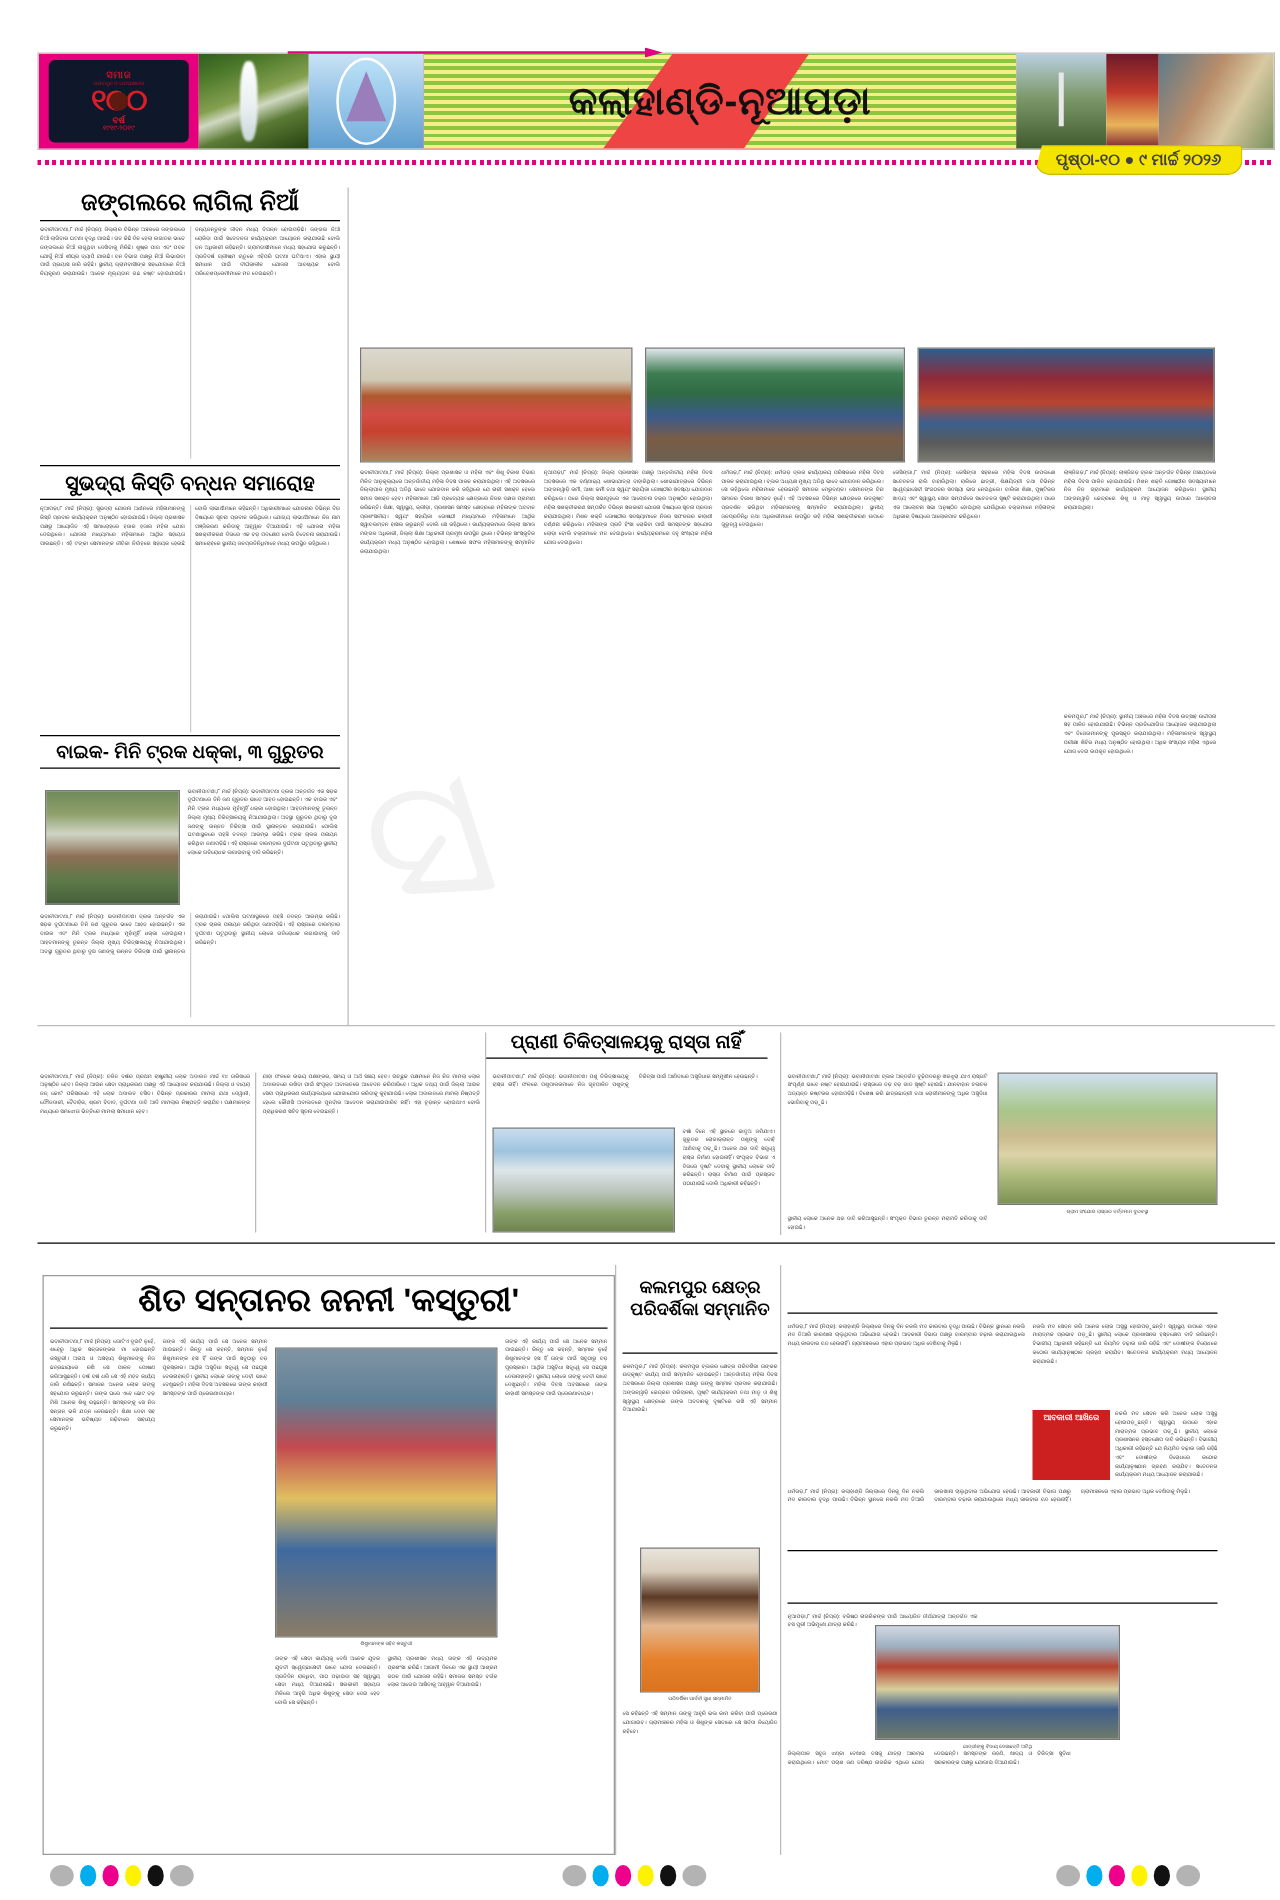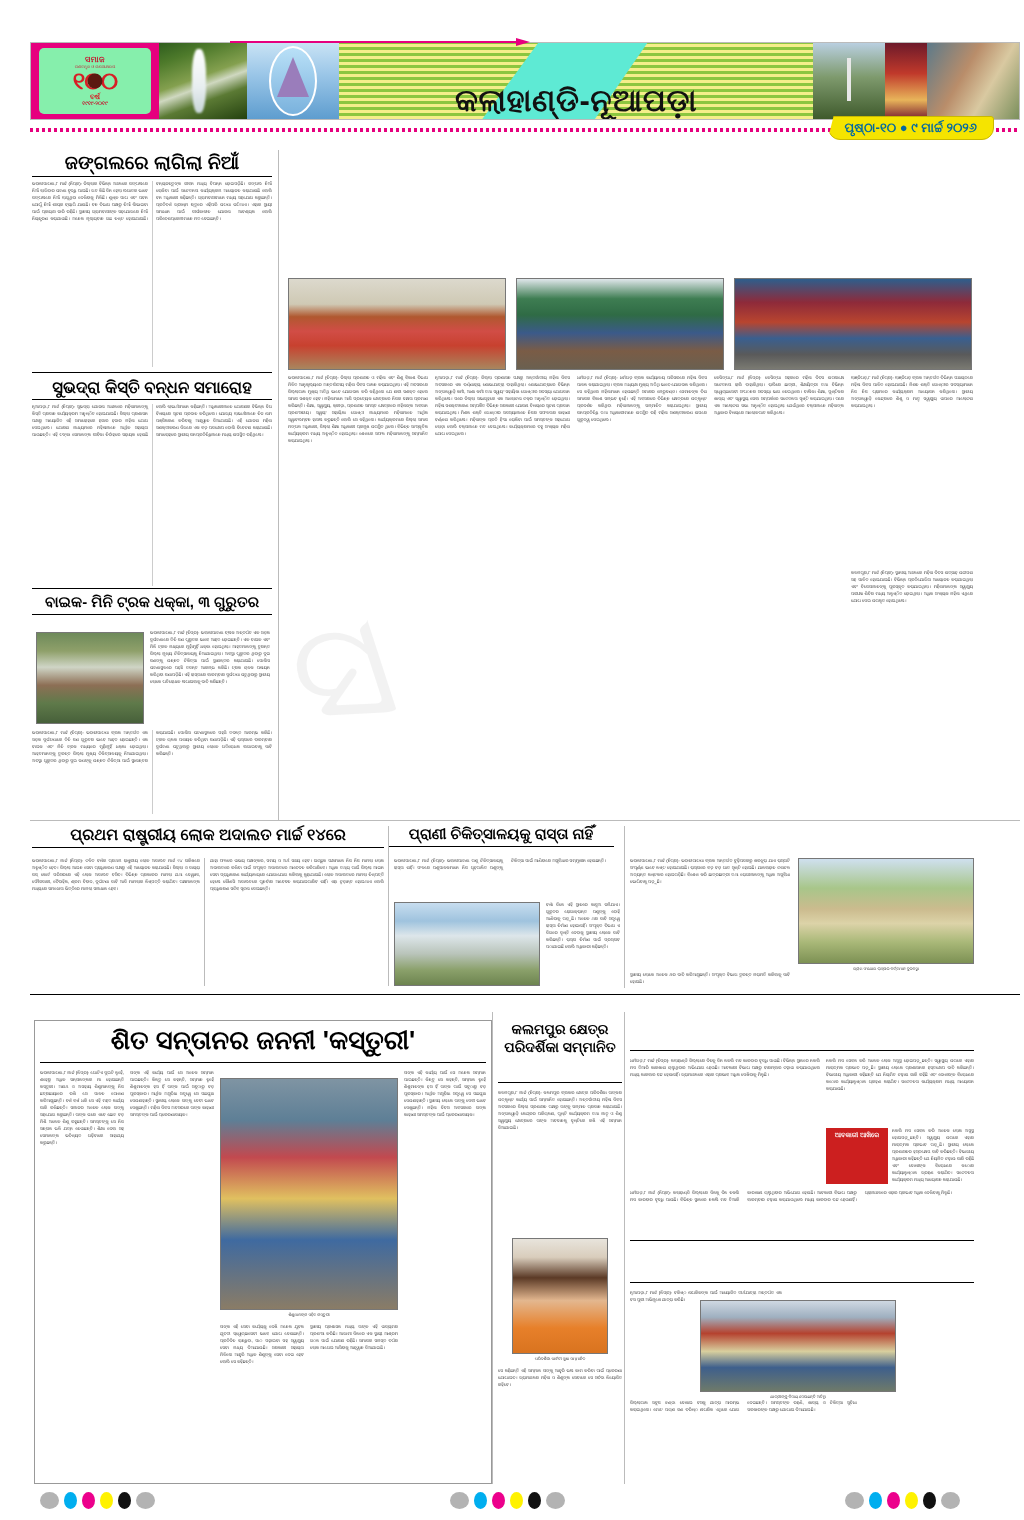--- a/index.html
+++ b/index.html
@@ -8,63 +8,63 @@
     width:1024px; height:1520px;
     font-family:"Liberation Sans", sans-serif;
     position:relative; overflow:hidden;
   }
   .page { position:absolute; left:0; top:0; width:1024px; height:1520px; background:#fff; }
 
   
   .masthead { position:absolute; left:30px; top:42px; width:990px; height:78px;
               border:1px solid #bbb; display:flex; overflow:hidden; }
   .mh-logo { width:128px; background:#e6007e; display:flex; align-items:center; justify-content:center; flex:none; }
-  .mh-logo-inner { width:112px; height:66px; background:#86efac; border-radius:5px;
+  .mh-logo-inner { width:112px; height:66px; background:#0f172a; border-radius:5px;
         display:flex; flex-direction:column; align-items:center; justify-content:center; line-height:1; }
   .mh-logo-top { font-size:8px; color:#c8102e; font-weight:bold; letter-spacing:.5px; }
   .mh-logo-sub { font-size:4.2px; color:#c8102e; margin-top:1px; }
   .mh-logo-big { font-size:24px; color:#d81e26; font-weight:bold; letter-spacing:-1px; line-height:.9; margin:1px 0; position:relative;}
   .mh-logo-face { position:absolute; left:50%; top:50%; transform:translate(-50%,-50%);
         width:15px; height:15px; border-radius:50%; background:#5c1a10; }
   .mh-logo-y { font-size:7px; color:#d81e26; font-weight:bold; }
   .mh-logo-date { font-size:5.5px; color:#c8102e; font-weight:bold; margin-top:1px; }
 
   .mh-ph { flex:none; position:relative; overflow:hidden; }
   .mh-falls { width:88px; background:linear-gradient(160deg,#2f5d1e 0%,#4e7a2b 20%,#84a04f 45%,#cfd8c0 55%,#5b7a34 70%,#24410f 100%); }
   .mh-falls:after { content:""; position:absolute; left:38%; top:8%; width:14px; height:84%;
         background:linear-gradient(180deg,#ffffff,#e8eef0 60%,#c9d6d9); filter:blur(1px); border-radius:40%; }
   .mh-temple { width:92px; background:linear-gradient(180deg,#c9e3f5 0%,#9cc7e8 40%,#5e9dcf 100%); }
   .mh-temple-o { position:absolute; left:50%; top:50%; transform:translate(-50%,-50%);
         width:48px; height:70px; border-radius:50%/50%; background:linear-gradient(180deg,#b9e0f7,#7ab2dd);
         border:2px solid #fff; overflow:hidden; }
   .mh-temple-o:after { content:""; position:absolute; left:50%; top:14%; transform:translateX(-50%);
         width:0;height:0;border-left:16px solid transparent;border-right:16px solid transparent;
         border-bottom:40px solid #9a7dbb; }
-  .mh-green { flex:1; background:#5eead4; position:relative; display:flex; align-items:flex-end; justify-content:center; }
+  .mh-green { flex:1; background:#ef4444; position:relative; display:flex; align-items:center; justify-content:center; }
   .mh-green:before { content:""; position:absolute; left:0; top:0; width:42%; height:100%;
         background:repeating-linear-gradient(0deg,#f5ee8a 0 3px,#8cc63f 3px 6px);
         clip-path:polygon(0 0,100% 0,72% 100%,0 100%); }
   .mh-green:after { content:""; position:absolute; right:0; top:0; width:46%; height:100%;
         background:repeating-linear-gradient(0deg,#f5ee8a 0 3px,#8cc63f 3px 6px);
         clip-path:polygon(24% 0,100% 0,100% 100%,0 100%); }
   .mh-title { position:relative; z-index:3; font-size:31px; font-weight:bold; color:#111;
         letter-spacing:.5px; white-space:nowrap; }
   .mh-hill { width:72px; background:linear-gradient(180deg,#b9cfe0 0%,#7e9a6d 45%,#3f5a2c 100%); }
   .mh-hill:after{ content:""; position:absolute; left:50%; top:20%; transform:translateX(-50%);
         width:4px; height:56%; background:#e8e8e8; }
   .mh-fest { width:42px; background:linear-gradient(180deg,#6d1a2a,#c0392b 40%,#e8b45a 75%,#7a2030); }
   .mh-girls { width:92px; background:linear-gradient(120deg,#5c7a8a,#b98d6a 40%,#d9c9a1 65%,#7a8f5c); }
 
   .mh-arrow { position:absolute; left:230px; top:38px; width:300px; height:8px; z-index:9; }
 
   .datebadge { position:absolute; right:30px; top:116px; height:24px; background:#f5e400;
         border:1px solid #c9b800; border-radius:3px 3px 12px 12px; padding:0 16px;
         display:flex; align-items:center; z-index:10;
         clip-path:polygon(6px 0,100% 0,100% 100%,0 100%); }
-  .datebadge span { font-size:13px; font-weight:bold; color:#0369a1; white-space:nowrap; }
+  .datebadge span { font-size:13px; font-weight:bold; color:#404040; white-space:nowrap; }
   .dotline { position:absolute; left:30px; top:128px; width:990px; height:4px;
         background:repeating-linear-gradient(90deg,#e6007e 0 3px,transparent 3px 6px); }
 
   
   .hl { font-weight:bold; color:#000; text-align:center; line-height:1.12; }
   .rule { border-top:1px solid #000; }
   .col-sep { position:absolute; background:#bbb; width:1px; }
 
   .body-txt { font-size:4.3px; line-height:1.62; text-align:justify; color:#1a1a1a;
         word-spacing:0px; hyphens:none; overflow:hidden; }
@@ -170,24 +170,20 @@
 
   <div class="body-txt" style="position:absolute;left:288px;top:375px;width:140px;height:438px;">ଭବାନୀପାଟଣା,୮ ମାର୍ଚ୍ଚ (ନିପ୍ର): ଜିଲ୍ଲା ପ୍ରଶାସନ ଓ ମହିଳା ଏବଂ ଶିଶୁ ବିକାଶ ବିଭାଗ ମିଳିତ ଆନୁକୂଲ୍ୟରେ ଅନ୍ତର୍ଜାତୀୟ ମହିଳା ଦିବସ ପାଳନ କରାଯାଇଥିଲା। ଏହି ଅବସରରେ ଜିଲ୍ଲାପାଳ ମୁଖ୍ୟ ଅତିଥି ଭାବେ ଯୋଗଦାନ କରି କହିଥିଲେ ଯେ ନାରୀ ସଶକ୍ତ ହେଲେ ସମାଜ ସଶକ୍ତ ହେବ। ମହିଳାମାନେ ଆଜି ପ୍ରତ୍ୟେକ କ୍ଷେତ୍ରରେ ନିଜର ଦକ୍ଷତା ପ୍ରମାଣ କରିଛନ୍ତି। ଶିକ୍ଷା, ସ୍ୱାସ୍ଥ୍ୟ, କ୍ରୀଡ଼ା, ପ୍ରଶାସନ ସମସ୍ତ କ୍ଷେତ୍ରରେ ମହିଳାଙ୍କ ଅବଦାନ ପ୍ରଶଂସନୀୟ। ସ୍ୱୟଂ ସହାୟିକା ଗୋଷ୍ଠୀ ମାଧ୍ୟମରେ ମହିଳାମାନେ ଆର୍ଥିକ ସ୍ୱାବଲମ୍ବନ ହାସଲ କରୁଛନ୍ତି ବୋଲି ସେ କହିଥିଲେ। କାର୍ଯ୍ୟକ୍ରମରେ ଜିଲ୍ଲା ସମାଜ ମଙ୍ଗଳ ଅଧିକାରୀ, ଜିଲ୍ଲା ଶିକ୍ଷା ଅଧିକାରୀ ପ୍ରମୁଖ ଉପସ୍ଥିତ ଥିଲେ। ବିଭିନ୍ନ ସାଂସ୍କୃତିକ କାର୍ଯ୍ୟକ୍ରମ ମଧ୍ୟ ଅନୁଷ୍ଠିତ ହୋଇଥିଲା। ଶେଷରେ ସଫଳ ମହିଳାମାନଙ୍କୁ ସମ୍ମାନିତ କରାଯାଇଥିଲା।</div>
   <div class="body-txt" style="position:absolute;left:435px;top:375px;width:135px;height:438px;">ନୂଆପଡ଼ା,୮ ମାର୍ଚ୍ଚ (ନିପ୍ର): ଜିଲ୍ଲା ପ୍ରଶାସନ ପକ୍ଷରୁ ଅନ୍ତର୍ଜାତୀୟ ମହିଳା ଦିବସ ଅବସରରେ ଏକ ବର୍ଣ୍ଣାଢ୍ୟ ଶୋଭାଯାତ୍ରା ବାହାରିଥିଲା। ଶୋଭାଯାତ୍ରାରେ ବିଭିନ୍ନ ଅଙ୍ଗନୱାଡ଼ି କର୍ମୀ, ଆଶା କର୍ମୀ ତଥା ସ୍ୱୟଂ ସହାୟିକା ଗୋଷ୍ଠୀର ସଦସ୍ୟା ଯୋଗଦାନ କରିଥିଲେ। ପରେ ଜିଲ୍ଲା ସଭାଗୃହରେ ଏକ ଆଲୋଚନା ଚକ୍ର ଅନୁଷ୍ଠିତ ହୋଇଥିଲା। ମହିଳା ସଶକ୍ତୀକରଣ ସମ୍ପର୍କିତ ବିଭିନ୍ନ ସରକାରୀ ଯୋଜନା ବିଷୟରେ ସୂଚନା ପ୍ରଦାନ କରାଯାଇଥିଲା। ମିଶନ ଶକ୍ତି ଗୋଷ୍ଠୀର ସଦସ୍ୟାମାନେ ନିଜର ସଫଳତାର କାହାଣୀ ବର୍ଣ୍ଣନା କରିଥିଲେ। ମହିଳାଙ୍କ ପ୍ରତି ହିଂସା ରୋକିବା ପାଇଁ ସମସ୍ତଙ୍କ ସହଯୋଗ ଲୋଡ଼ା ବୋଲି ବକ୍ତାମାନେ ମତ ଦେଇଥିଲେ। କାର୍ଯ୍ୟକ୍ରମରେ ବହୁ ସଂଖ୍ୟକ ମହିଳା ଯୋଗ ଦେଇଥିଲେ।</div>
   <div class="body-txt" style="position:absolute;left:577px;top:375px;width:130px;height:438px;">ଧର୍ମଗଡ଼,୮ ମାର୍ଚ୍ଚ (ନିପ୍ର): ଧର୍ମଗଡ଼ ବ୍ଲକ କାର୍ଯ୍ୟାଳୟ ପରିସରରେ ମହିଳା ଦିବସ ପାଳନ କରାଯାଇଥିଲା। ବ୍ଲକ ଅଧ୍ୟକ୍ଷ ମୁଖ୍ୟ ଅତିଥି ଭାବେ ଯୋଗଦାନ କରିଥିଲେ। ସେ କହିଥିଲେ ମହିଳାମାନେ ହେଉଛନ୍ତି ସମାଜର ମେରୁଦଣ୍ଡ। ସେମାନଙ୍କ ବିନା ସମାଜର ବିକାଶ ସମ୍ଭବ ନୁହେଁ। ଏହି ଅବସରରେ ବିଭିନ୍ନ କ୍ଷେତ୍ରରେ ଉତ୍କୃଷ୍ଟ ପ୍ରଦର୍ଶନ କରିଥିବା ମହିଳାମାନଙ୍କୁ ସମ୍ମାନିତ କରାଯାଇଥିଲା। ସ୍ଥାନୀୟ ଜନପ୍ରତିନିଧି ତଥା ଅଧିକାରୀମାନେ ଉପସ୍ଥିତ ରହି ମହିଳା ସଶକ୍ତୀକରଣ ଉପରେ ଗୁରୁତ୍ୱ ଦେଇଥିଲେ।</div>
   <div class="body-txt" style="position:absolute;left:714px;top:375px;width:130px;height:438px;">କେସିଙ୍ଗା,୮ ମାର୍ଚ୍ଚ (ନିପ୍ର): କେସିଙ୍ଗା ସହରରେ ମହିଳା ଦିବସ ଉପଲକ୍ଷେ ସଚେତନତା ରାଲି ବାହାରିଥିଲା। ରାଲିରେ ଛାତ୍ରୀ, ଶିକ୍ଷୟିତ୍ରୀ ତଥା ବିଭିନ୍ନ ସ୍ୱେଚ୍ଛାସେବୀ ସଂଗଠନର ସଦସ୍ୟା ଭାଗ ନେଇଥିଲେ। ବାଲିକା ଶିକ୍ଷା, ପୁଷ୍ଟିକର ଖାଦ୍ୟ ଏବଂ ସ୍ୱାସ୍ଥ୍ୟ ସେବା ସମ୍ପର୍କରେ ସଚେତନତା ସୃଷ୍ଟି କରାଯାଇଥିଲା। ପରେ ଏକ ଆଲୋଚନା ସଭା ଅନୁଷ୍ଠିତ ହୋଇଥିଲା ଯେଉଁଥିରେ ବକ୍ତାମାନେ ମହିଳାଙ୍କ ଅଧିକାର ବିଷୟରେ ଆଲୋକପାତ କରିଥିଲେ।</div>
   <div class="body-txt" style="position:absolute;left:851px;top:375px;width:122px;height:190px;">ଲାଞ୍ଜିଗଡ଼,୮ ମାର୍ଚ୍ଚ (ନିପ୍ର): ଲାଞ୍ଜିଗଡ଼ ବ୍ଲକ ଅନ୍ତର୍ଗତ ବିଭିନ୍ନ ପଞ୍ଚାୟତରେ ମହିଳା ଦିବସ ପାଳିତ ହୋଇଯାଇଛି। ମିଶନ ଶକ୍ତି ଗୋଷ୍ଠୀର ସଦସ୍ୟାମାନେ ନିଜ ନିଜ ଗ୍ରାମରେ କାର୍ଯ୍ୟକ୍ରମ ଆୟୋଜନ କରିଥିଲେ। ସ୍ଥାନୀୟ ଅଙ୍ଗନୱାଡ଼ି କେନ୍ଦ୍ରରେ ଶିଶୁ ଓ ମାତୃ ସ୍ୱାସ୍ଥ୍ୟ ଉପରେ ଆଲୋଚନା କରାଯାଇଥିଲା।</div>
   <div class="body-txt" style="position:absolute;left:851px;top:570px;width:122px;height:243px;">କଳମପୁର,୮ ମାର୍ଚ୍ଚ (ନିପ୍ର): ସ୍ଥାନୀୟ ଅଞ୍ଚଳରେ ମହିଳା ଦିବସ ଉତ୍ସାହ ଉଦ୍ଦୀପନା ସହ ପାଳିତ ହୋଇଯାଇଛି। ବିଭିନ୍ନ ପ୍ରତିଯୋଗିତା ଆୟୋଜନ କରାଯାଇଥିଲା ଏବଂ ବିଜେତାମାନଙ୍କୁ ପୁରସ୍କୃତ କରାଯାଇଥିଲା। ମହିଳାମାନଙ୍କ ସ୍ୱାସ୍ଥ୍ୟ ପରୀକ୍ଷା ଶିବିର ମଧ୍ୟ ଅନୁଷ୍ଠିତ ହୋଇଥିଲା। ଅଧିକ ସଂଖ୍ୟକ ମହିଳା ଏଥିରେ ଯୋଗ ଦେଇ ଉପକୃତ ହୋଇଥିଲେ।</div>
 
   <div class="watermark">ସ</div>
 
-  <div style="position:absolute;left:32px;top:826px;width:352px;">
-    <div class="hl" style="font-size:16px;">ପ୍ରଥମ ରାଷ୍ଟ୍ରୀୟ ଲୋକ ଅଦାଲତ ମାର୍ଚ୍ଚ ୧୪ରେ</div>
-    <div class="rule" style="margin:3px 0 4px;"></div>
-  </div>
   <div class="body-txt" style="position:absolute;left:32px;top:858px;width:168px;height:128px;">ଭବାନୀପାଟଣା,୮ ମାର୍ଚ୍ଚ (ନିପ୍ର): ଚଳିତ ବର୍ଷର ପ୍ରଥମ ରାଷ୍ଟ୍ରୀୟ ଲୋକ ଅଦାଲତ ମାର୍ଚ୍ଚ ୧୪ ତାରିଖରେ ଅନୁଷ୍ଠିତ ହେବ। ଜିଲ୍ଲା ଆଇନ ସେବା ପ୍ରାଧିକରଣ ପକ୍ଷରୁ ଏହି ଆୟୋଜନ କରାଯାଉଛି। ଜିଲ୍ଲା ଓ ଦାୟରା ଜଜ୍ କୋର୍ଟ ପରିସରରେ ଏହି ଲୋକ ଅଦାଲତ ବସିବ। ବିଭିନ୍ନ ପ୍ରକାରର ମାମଲା ଯଥା ଦେୱାନୀ, ଫୌଜଦାରୀ, ବୈବାହିକ, ଶ୍ରମ ବିବାଦ, ଦୁର୍ଘଟଣା ଦାବି ଆଦି ମାମଲାର ନିଷ୍ପତ୍ତି କରାଯିବ। ପକ୍ଷମାନଙ୍କ ମଧ୍ୟରେ ସମଝୋତା ଭିତ୍ତିରେ ମାମଲା ସମାଧାନ ହେବ।</div>
   <div class="body-txt" style="position:absolute;left:210px;top:858px;width:174px;height:128px;">ଯାହା ଫଳରେ ଉଭୟ ପକ୍ଷଙ୍କର, ସମୟ ଓ ଅର୍ଥ ସଞ୍ଚୟ ହେବ। ଇଚ୍ଛୁକ ପକ୍ଷମାନେ ନିଜ ନିଜ ମାମଲା ଲୋକ ଅଦାଲତରେ ରଖିବା ପାଇଁ ସଂପୃକ୍ତ ଅଦାଲତରେ ଆବେଦନ କରିପାରିବେ। ଅଧିକ ତଥ୍ୟ ପାଇଁ ଜିଲ୍ଲା ଆଇନ ସେବା ପ୍ରାଧିକରଣ କାର୍ଯ୍ୟାଳୟରେ ଯୋଗାଯୋଗ କରିବାକୁ କୁହାଯାଇଛି। ଲୋକ ଅଦାଲତରେ ମାମଲା ନିଷ୍ପତ୍ତି ହେଲେ କୌଣସି ଅଦାଲତରେ ପୁନର୍ବାର ଆବେଦନ କରାଯାଇପାରିବ ନାହିଁ। ଏହା ଚୂଡ଼ାନ୍ତ ହୋଇଥାଏ ବୋଲି ପ୍ରାଧିକରଣ ସଚିବ ସୂଚନା ଦେଇଛନ୍ତି।</div>
   <div class="col-sep" style="left:204px;top:858px;height:128px;"></div>
 
   <div style="position:absolute;left:388px;top:826px;width:226px;">
     <div class="hl" style="font-size:15px;">ପ୍ରାଣୀ ଚିକିତ୍ସାଳୟକୁ ରାସ୍ତା ନାହିଁ</div>
     <div class="rule" style="margin:3px 0 4px;"></div>
   </div>
   <div class="body-txt" style="position:absolute;left:394px;top:858px;width:226px;height:42px;column-count:2;column-gap:8px;">ଭବାନୀପାଟଣା,୮ ମାର୍ଚ୍ଚ (ନିପ୍ର): ଭବାନୀପାଟଣା ପଶୁ ଚିକିତ୍ସାଳୟକୁ ରାସ୍ତା ନାହିଁ। ଫଳରେ ପଶୁପାଳକମାନେ ନିଜ ଗୃହପାଳିତ ପଶୁଙ୍କୁ ଚିକିତ୍ସା ପାଇଁ ଆଣିବାରେ ଅସୁବିଧାର ସମ୍ମୁଖୀନ ହେଉଛନ୍ତି।</div>
   <div class="photo ph-house" style="left:394px;top:902px;width:146px;height:84px;"></div>

